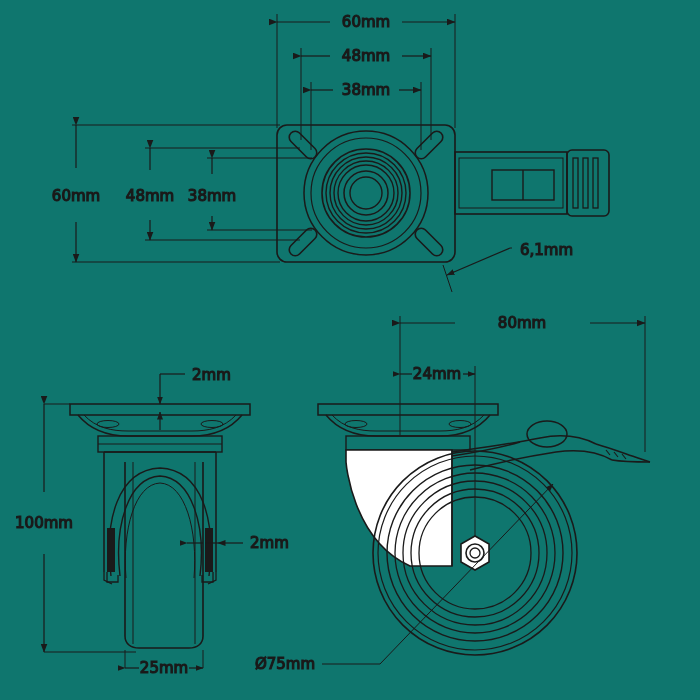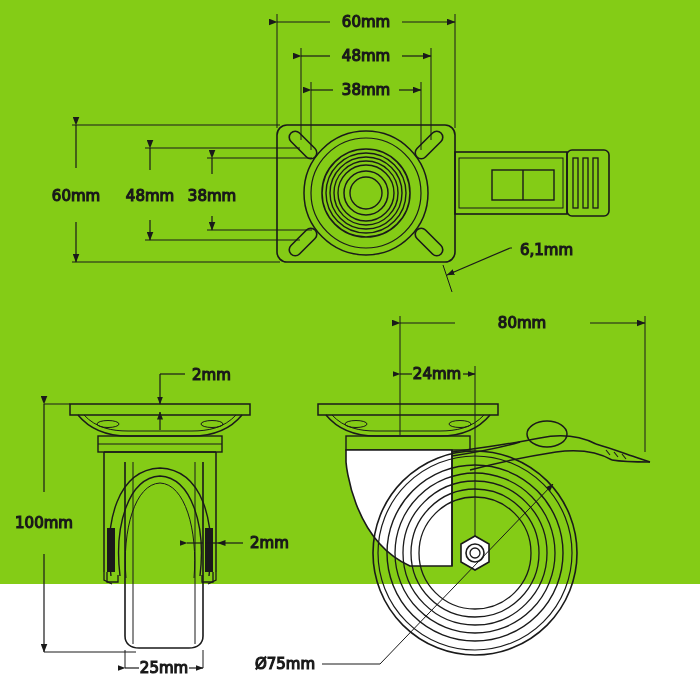--- a/index.html
+++ b/index.html
@@ -2,21 +2,21 @@
 <html><head>
 <meta charset="utf-8">
 <title>Caster Technical Drawing</title>
 <style>
   html,body{margin:0;padding:0;background:#ffffff;}
   body{
     width:700px;height:700px;overflow:hidden;
     font-family:"DejaVu Sans","Liberation Sans",sans-serif;
     color:#1a1a1a;
   }
-  #sheet{position:relative;width:700px;height:584px;background:#84cc16;}
+  #sheet{position:relative;width:700px;height:700px;background:#0f766e;}
   svg{display:block;}
   .dimtext{
     font-family:"DejaVu Sans","Liberation Sans",sans-serif;
     font-size:15px;
     fill:#151515;
     dominant-baseline:middle;
   }
 </style>
 </head>
 <body>

